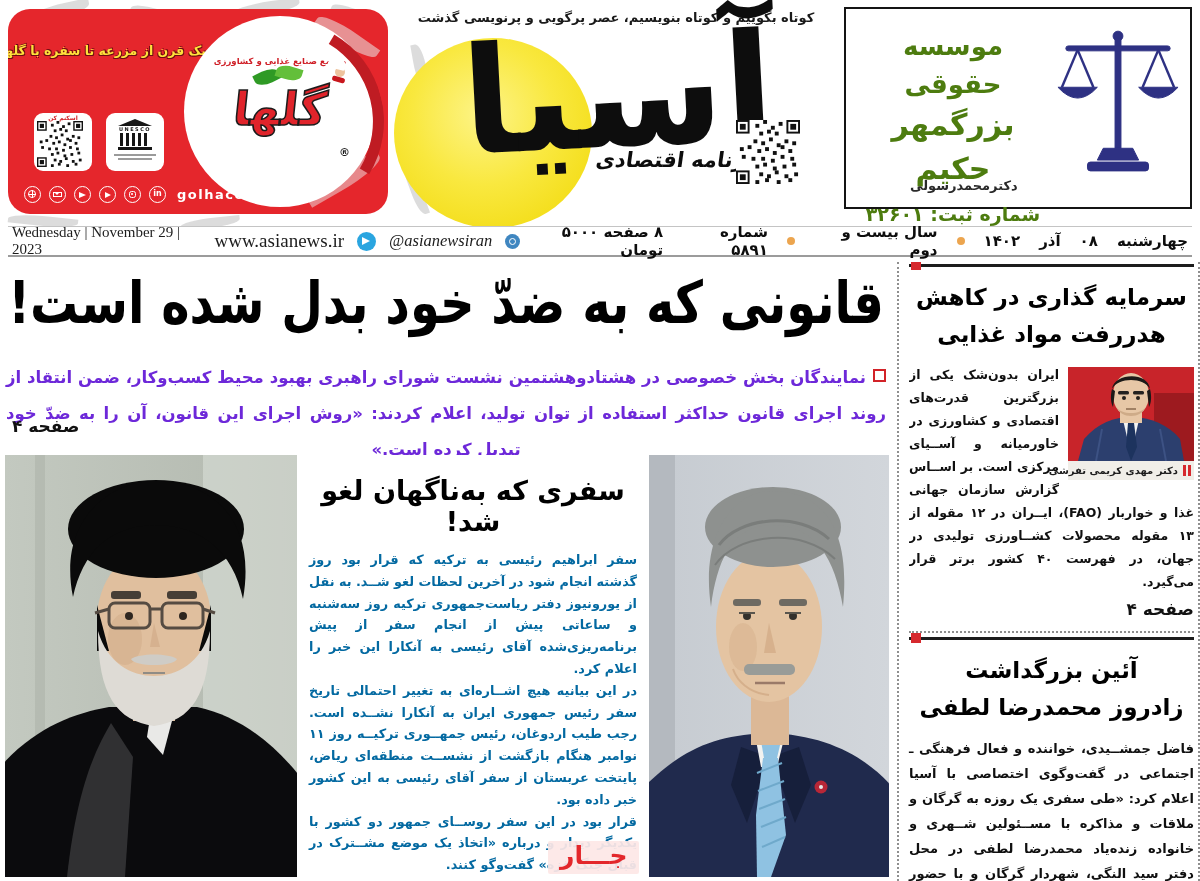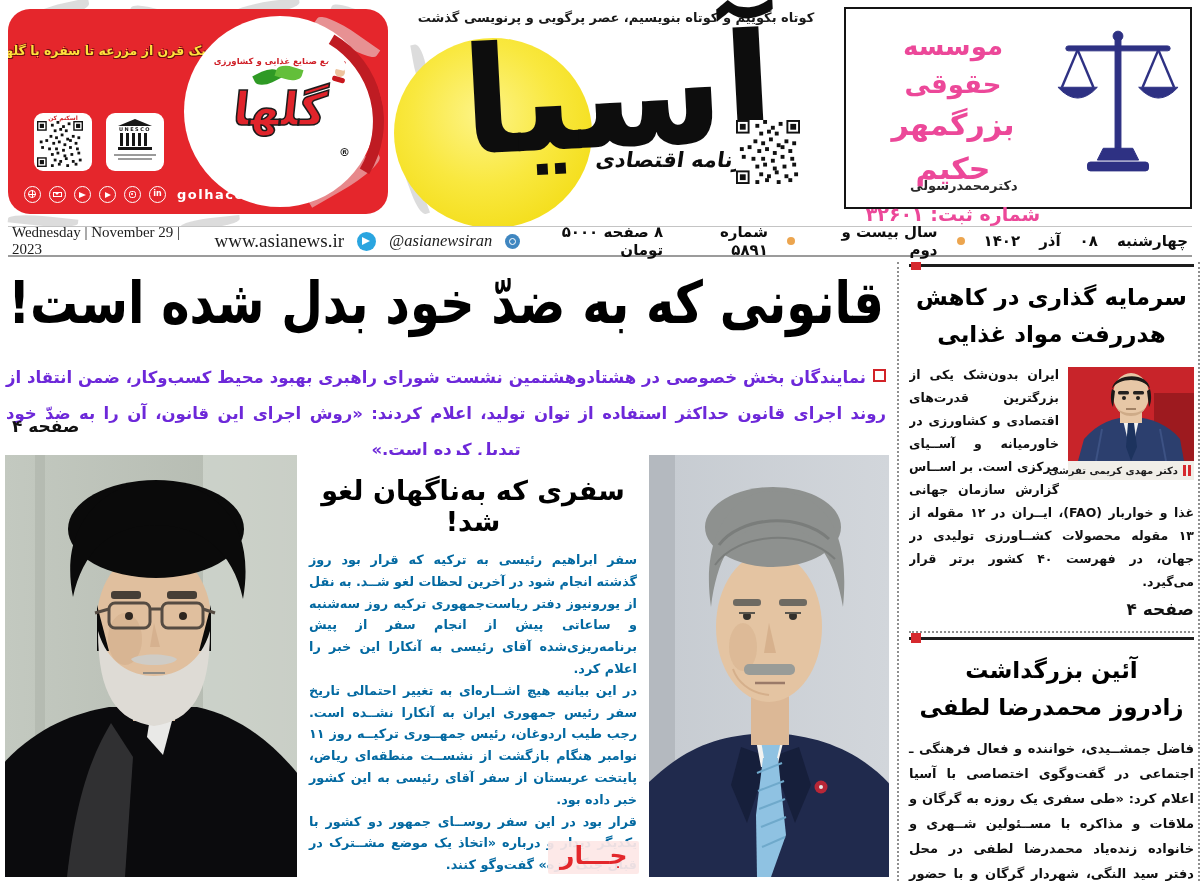--- a/index.html
+++ b/index.html
@@ -92,21 +92,21 @@
        background:radial-gradient(circle at 45% 40%, #fdf488 0%, #f9e83f 45%, #f0d702 100%);}
   .mh-title{position:absolute;left:28px;top:-26px;width:404px;text-align:center;font-size:148px;
        line-height:238px;font-weight:bold;color:#0d0d0d;transform:rotate(-3deg);}
   .mh-sub{position:absolute;left:208px;top:146px;font-size:21px;font-weight:bold;color:#0d0d0d;
        transform:skewX(-8deg);}
   .mh-qr{position:absolute;left:348px;top:118px;width:64px;height:64px;background:#fff;}
 
   
   .law{position:absolute;right:8px;top:7px;width:348px;height:202px;border:2px solid #141414;
        background:#fff;box-sizing:border-box;}
-  .law-text{position:absolute;right:140px;left:10px;top:18px;text-align:center;color:#ec4899;}
+  .law-text{position:absolute;right:140px;left:10px;top:18px;text-align:center;color:#4d7c0f;}
   .law-l1{font-size:26px;font-weight:bold;line-height:38px;}
   .law-l2{font-size:30px;font-weight:bold;line-height:44px;letter-spacing:-.5px;}
   .law-l3{font-size:19px;font-weight:bold;margin-top:12px;}
   .law-sig{position:absolute;left:64px;bottom:14px;font-size:13px;color:#2a2a2a;font-weight:bold;}
   .law-scales{position:absolute;right:10px;top:16px;width:124px;height:156px;}
 
   
   .dateline{position:absolute;left:8px;right:8px;top:226px;height:31px;background:#fff;
        border-top:1.5px solid #c4c4c4;border-bottom:2.5px solid #9b9b9b;display:flex;
        align-items:center;justify-content:space-between;padding:0 4px;box-sizing:border-box;}

